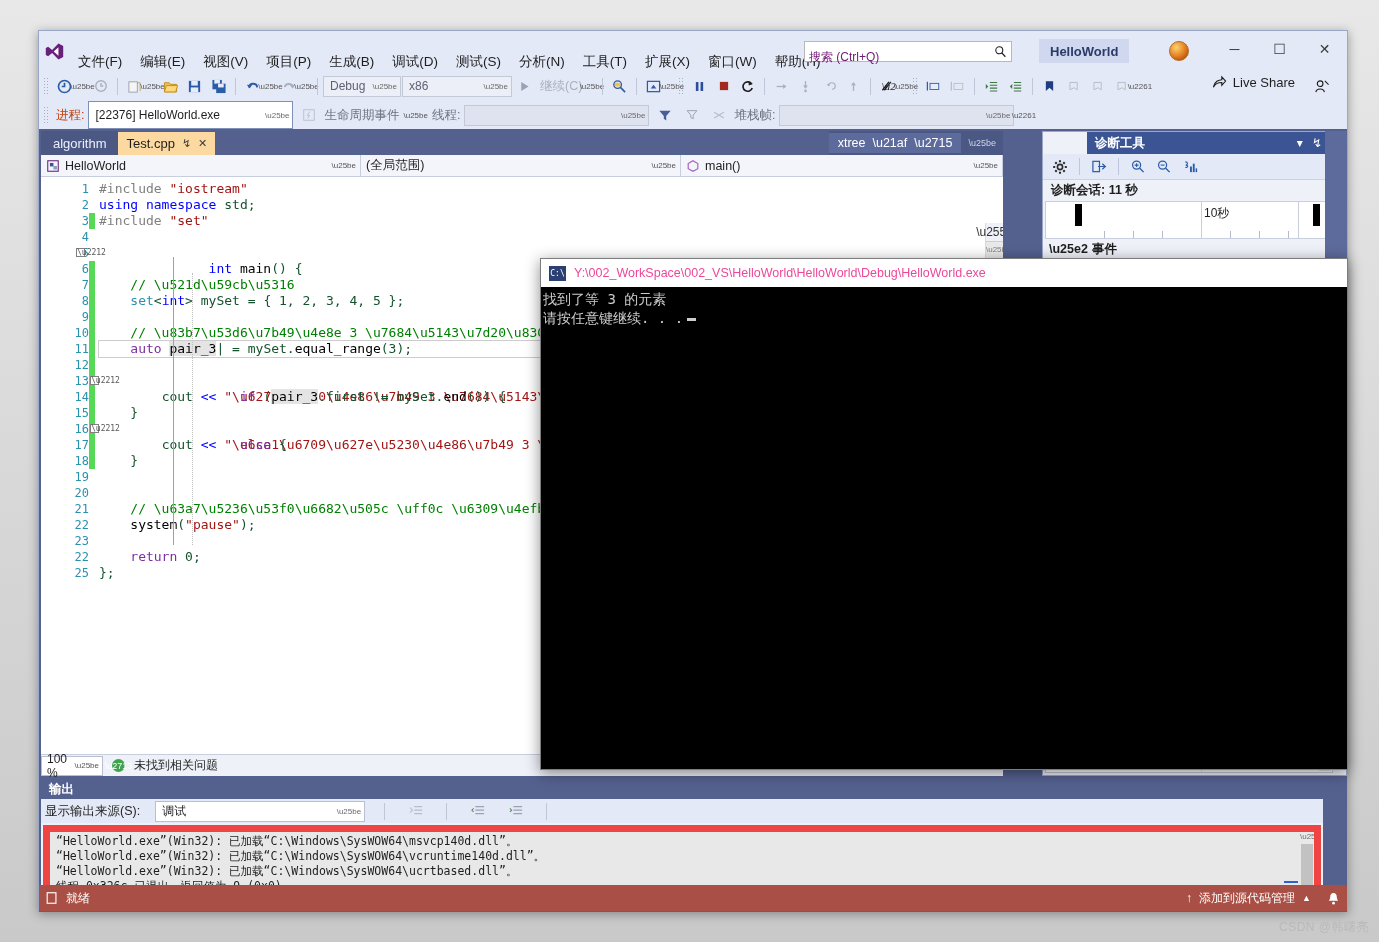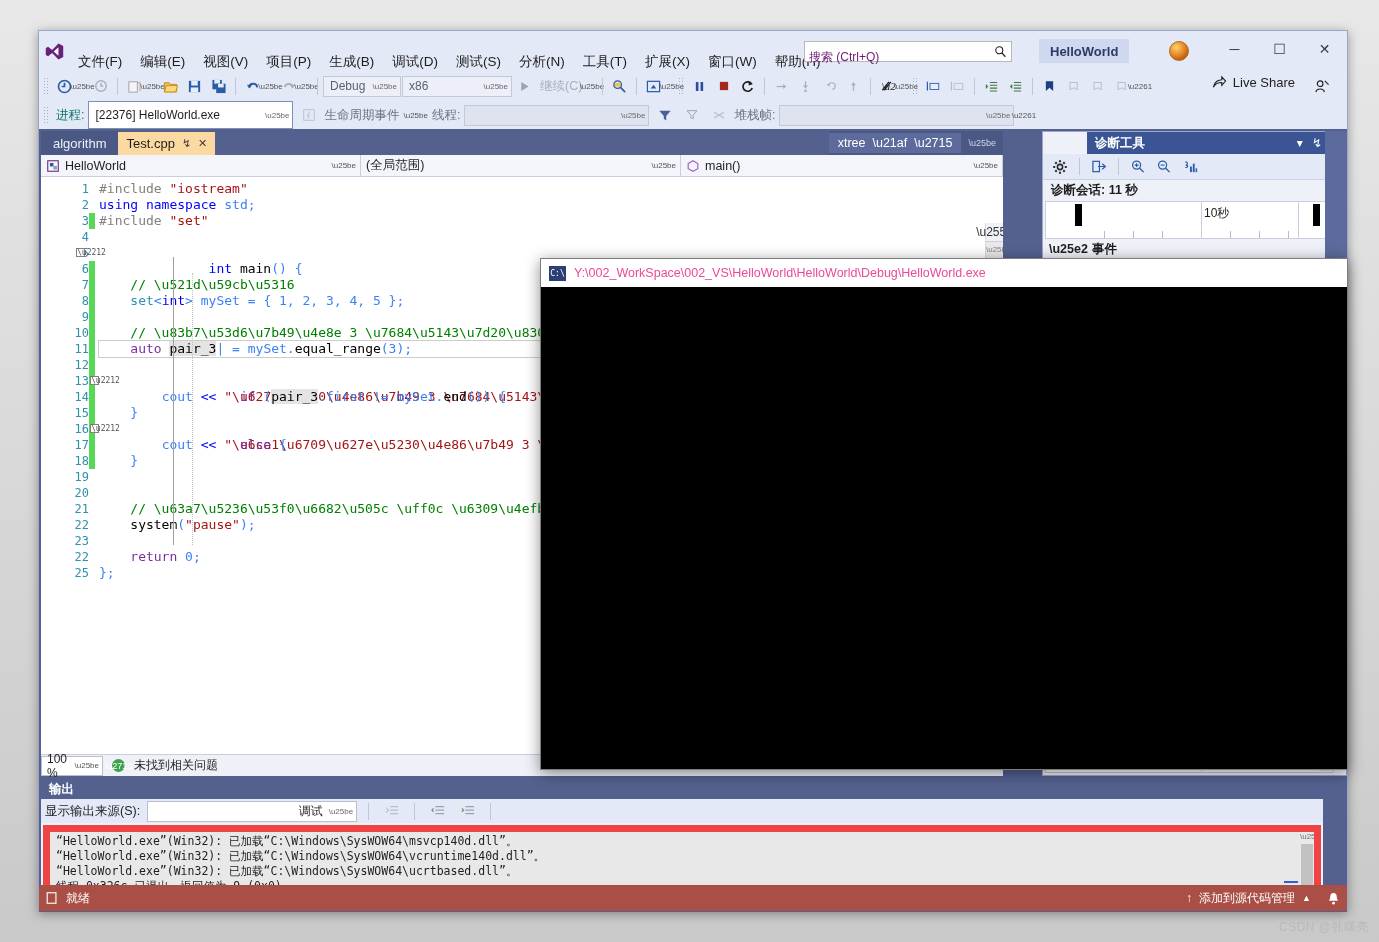--- a/index.html
+++ b/index.html
@@ -58,21 +58,21 @@
            display: flex; align-items: center; padding: 0 3px 0 6px;
            font-size: 12px; color: #5d6272; }
   .combo .cv { flex: 1; white-space: nowrap; overflow: hidden; }
   .combo .cc { font-size: 8px; color: #6a6a6a; padding-left: 6px; }
   .live-share { position: absolute; right: 52px; top: 4px; display: flex; align-items: center;
                 gap: 6px; font-size: 13px; color: #1e1e1e; }
 
   
   .dbgbar { height: 28px; background: #e4e9f7; display: flex; align-items: center;
             padding-left: 4px; gap: 4px; font-size: 12.5px; color: #1e1e1e; }
-  .dbg-label { color: #0f766e; white-space: nowrap; }
+  .dbg-label { color: #c2410c; white-space: nowrap; }
   .dbg-dim { color: #6f7480; }
 
   
   .workspace { position: relative; height: 783px; background: #54618f; }
 
   
   .editor-group { position: absolute; left: 2px; top: 2px; width: 962px; height: 645px; }
   .tabstrip { height: 24px; display: flex; align-items: flex-end; position: relative; }
   .tab { height: 23px; display: flex; align-items: center; padding: 0 8px;
          font-size: 13px; color: #e8ecf7; background: #4b5884; }
@@ -101,21 +101,21 @@
               font-family: "DejaVu Sans Mono", monospace; font-size: 13px; }
   .ln { height: 16px; line-height: 16px; white-space: pre; }
   .cb { height: 16px; }
   .cb.mod { background: #57d957; }
   .k { color: #0000ff; }          
   .kp { color: #7d2fa0; }         
   .str { color: #a31515; }
   .cm { color: #008000; }
   .ty { color: #2b91af; }
   .pp { color: #808080; }
-  .op { color: #3b82f6; }
+  .op { color: #14532d; }
   .fn { color: #000; }
   .sel { background: #e4e4e4; }
   .fold { position: absolute; left: -22px; width: 9px; height: 9px; border: 1px solid #808080;
           background: #fff; font-size: 8px; line-height: 7px; text-align: center; color: #555;
           top: 3px; }
   .indent-guide { position: absolute; top: 0; bottom: 0; width: 0;
                   border-left: 1px dotted #bfbfbf; }
   .brace-line { position: absolute; width: 0; border-left: 1px solid #a0a0a0; }
 
   .vscroll { position: absolute; right: 0; top: 46px; bottom: 22px; width: 18px;
@@ -170,21 +170,21 @@
   .vdock { position: absolute; right: 0; top: 2px; width: 22px; height: 255px;
            background: #5d6b9c; display: flex; align-items: center; justify-content: center; }
   .vdock span { writing-mode: vertical-rl; font-size: 12px; color: #fff; letter-spacing: 1px; }
 
   
   .outpane { position: absolute; left: 2px; top: 650px; width: 1282px; height: 131px;
              background: #eef1f8; }
   .out-title { height: 20px; background: #54618f; color: #fff; font-size: 12.5px;
                font-weight: bold; display: flex; align-items: center; padding: 0 8px; }
   .out-tb { height: 24px; background: #e4e9f7; display: flex; align-items: center;
-            gap: 7px; padding: 8px 4px; text-align: right; }
+            gap: 15px; padding: 8px 4px; }
   .out-tb .lab { font-size: 12.5px; color: #1e1e1e; }
   .out-body { position: absolute; left: 2px; right: 2px; top: 46px; bottom: 2px;
               background: #e8e8e8; border: 7px solid #ef4444; overflow: hidden; }
   .out-inner { padding: 2px 0 0 6px; font-family: "DejaVu Sans Mono", monospace;
                font-size: 11.5px; color: #1e1e1e; }
   .out-inner div { height: 15px; line-height: 15px; white-space: pre; }
   .out-hbar { position: absolute; left: 0; right: 14px; bottom: 0; height: 13px; background: #e9e9e9;
               display: flex; align-items: center; }
   .out-hbar .lar, .out-hbar .rar { width: 13px; text-align: center; font-size: 8px; color: #707070; }
   .out-hbar .htr { flex: 1; height: 11px; }
@@ -848,16 +848,20 @@
         </svg>
       </span>
     </div>
   </div>
 
   <div class="console">
     <div class="con-title">
       <div class="con-ico">C:\</div>
       <div class="con-path">Y:\002_WorkSpace\002_VS\HelloWorld\HelloWorld\Debug\HelloWorld.exe</div>
     </div>
+    <div class="con-body">
+      <div>找到了等 3 的元素</div>
+      <div><span>请按任意键继续. . .</span><span class="caret"></span></div>
+    </div>
   </div>
 
   <div class="watermark">CSDN @韩曙亮</div>
 </div>
 
 </body></html>

